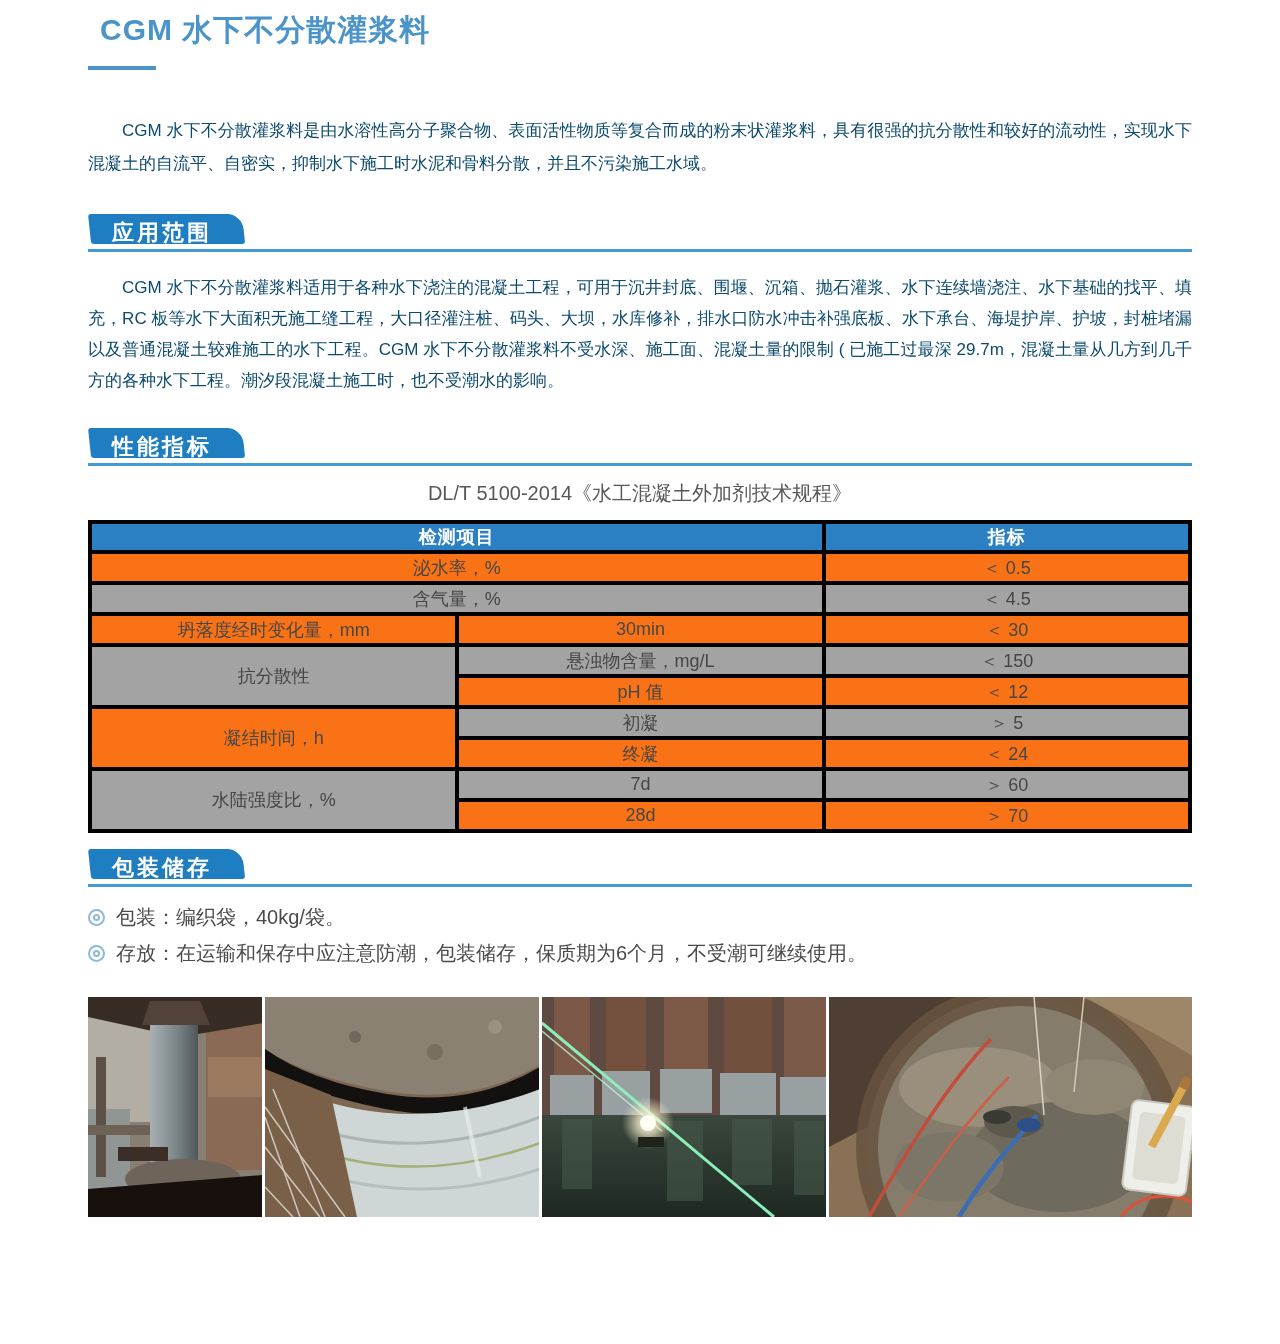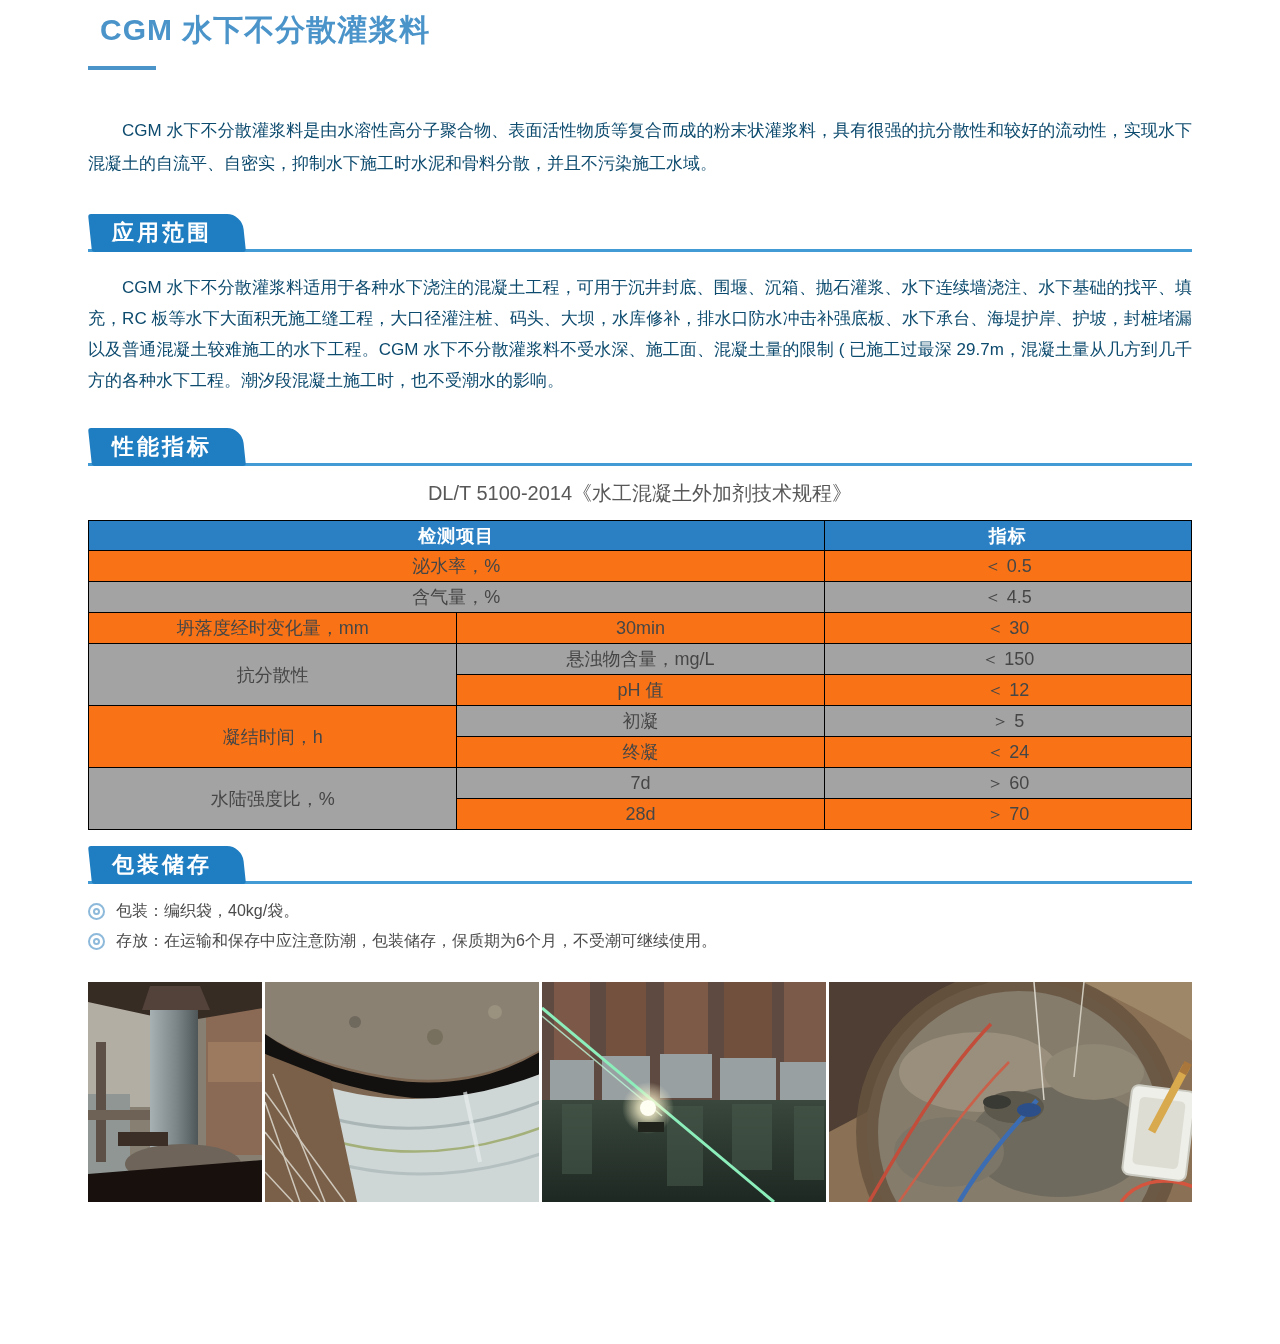--- a/index.html
+++ b/index.html
@@ -24,51 +24,51 @@
     text-indent:2em; color:#0c4a6e; margin:0;
   }
   .intro { margin-top:44px; line-height:33px; }
 
   
   .section-header { position:relative; height:38px; }
   .sh-app  { margin-top:34px; }
   .sh-perf { margin-top:32px; }
   .sh-pack { margin-top:16px;font-family:Liberation Serif, serif; }
   .section-rule { position:absolute; left:0; right:0; bottom:0; height:3px; background:#429bd5; }
-  .badge { position:relative; display:inline-block; height:38px; z-index:1; }
+  .badge { position:relative; display:inline-block; height:30px; z-index:1; }
   .badge-bg {
     position:absolute; inset:0; background:#1f7dc1;
     border-radius:3px 15px 3px 3px;
     transform:skewX(6deg); transform-origin:0 0;
   }
   .badge-label {
     position:relative; display:block; padding:0 30px 0 24px;
     line-height:37px; color:#ffffff; font-size:22px; font-weight:bold; letter-spacing:3px;
   }
   .section-body { margin-top:20px; }
 
   
   .std-caption { margin:14px 0 0; text-align:center; font-size:20px; color:#585858; }
 
   
   table.perf {
     width:100%; border-collapse:collapse; table-layout:fixed; margin-top:13px;
   }
   table.perf th, table.perf td {
-    border:1px solid #000000; text-align:center; vertical-align:middle;
+    border:4px solid #000000; text-align:center; vertical-align:middle;
     padding:0; font-size:18px; color:#464646; height:31px;
   }
   table.perf th {
     background:#2a80c3; color:#ffffff; font-weight:bold; height:30px; letter-spacing:1px;
   }
   td.gray  { background:#f97316; }
   td.white { background:#a3a3a3; }
 
   
-  .bullet-row { display:flex; align-items:center; gap:11px; font-size:16px; color:#4b4b4b; }
+  .bullet-row { display:flex; align-items:center; gap:11px; font-size:20px; color:#4b4b4b; }
   .bullet-1 { margin-top:17px; }
   .bullet-2 { margin-top:9px; }
   .ring-icon {
     flex:0 0 auto; width:17px; height:17px; border-radius:50%;
     border:2px solid #8db9da; display:flex; align-items:center; justify-content:center;
   }
   .ring-icon-inner { width:7px; height:7px; border-radius:50%; border:2px solid #8db9da; }
 
   
   .photos { display:flex; gap:3px; margin-top:30px; }

